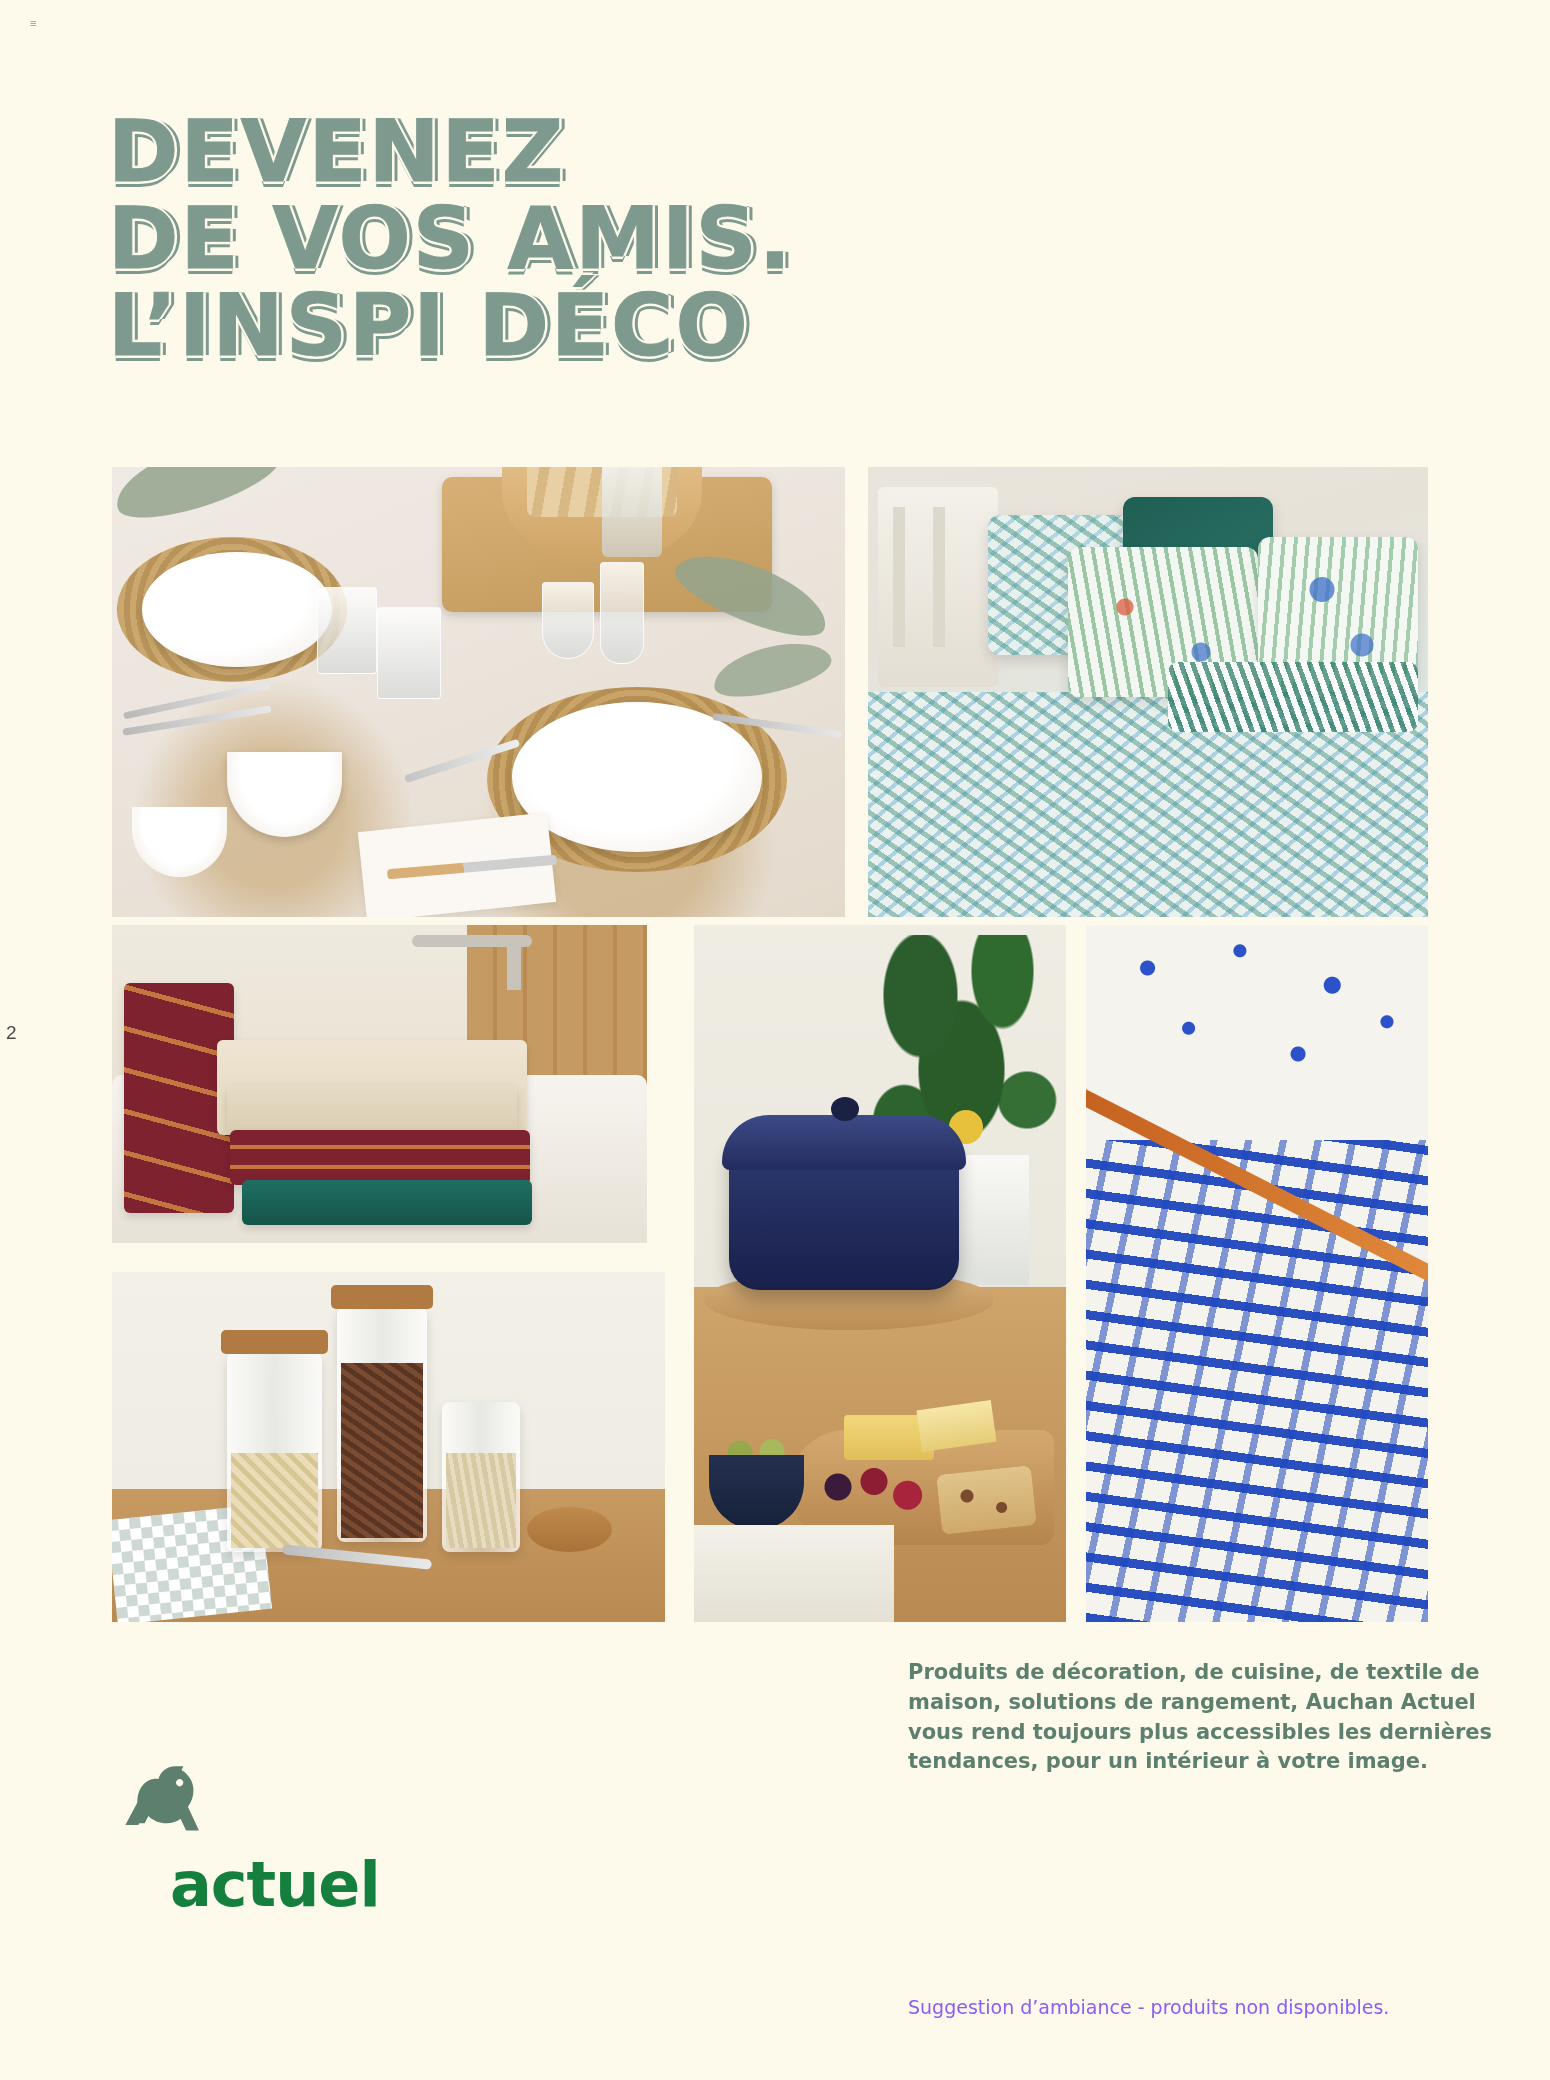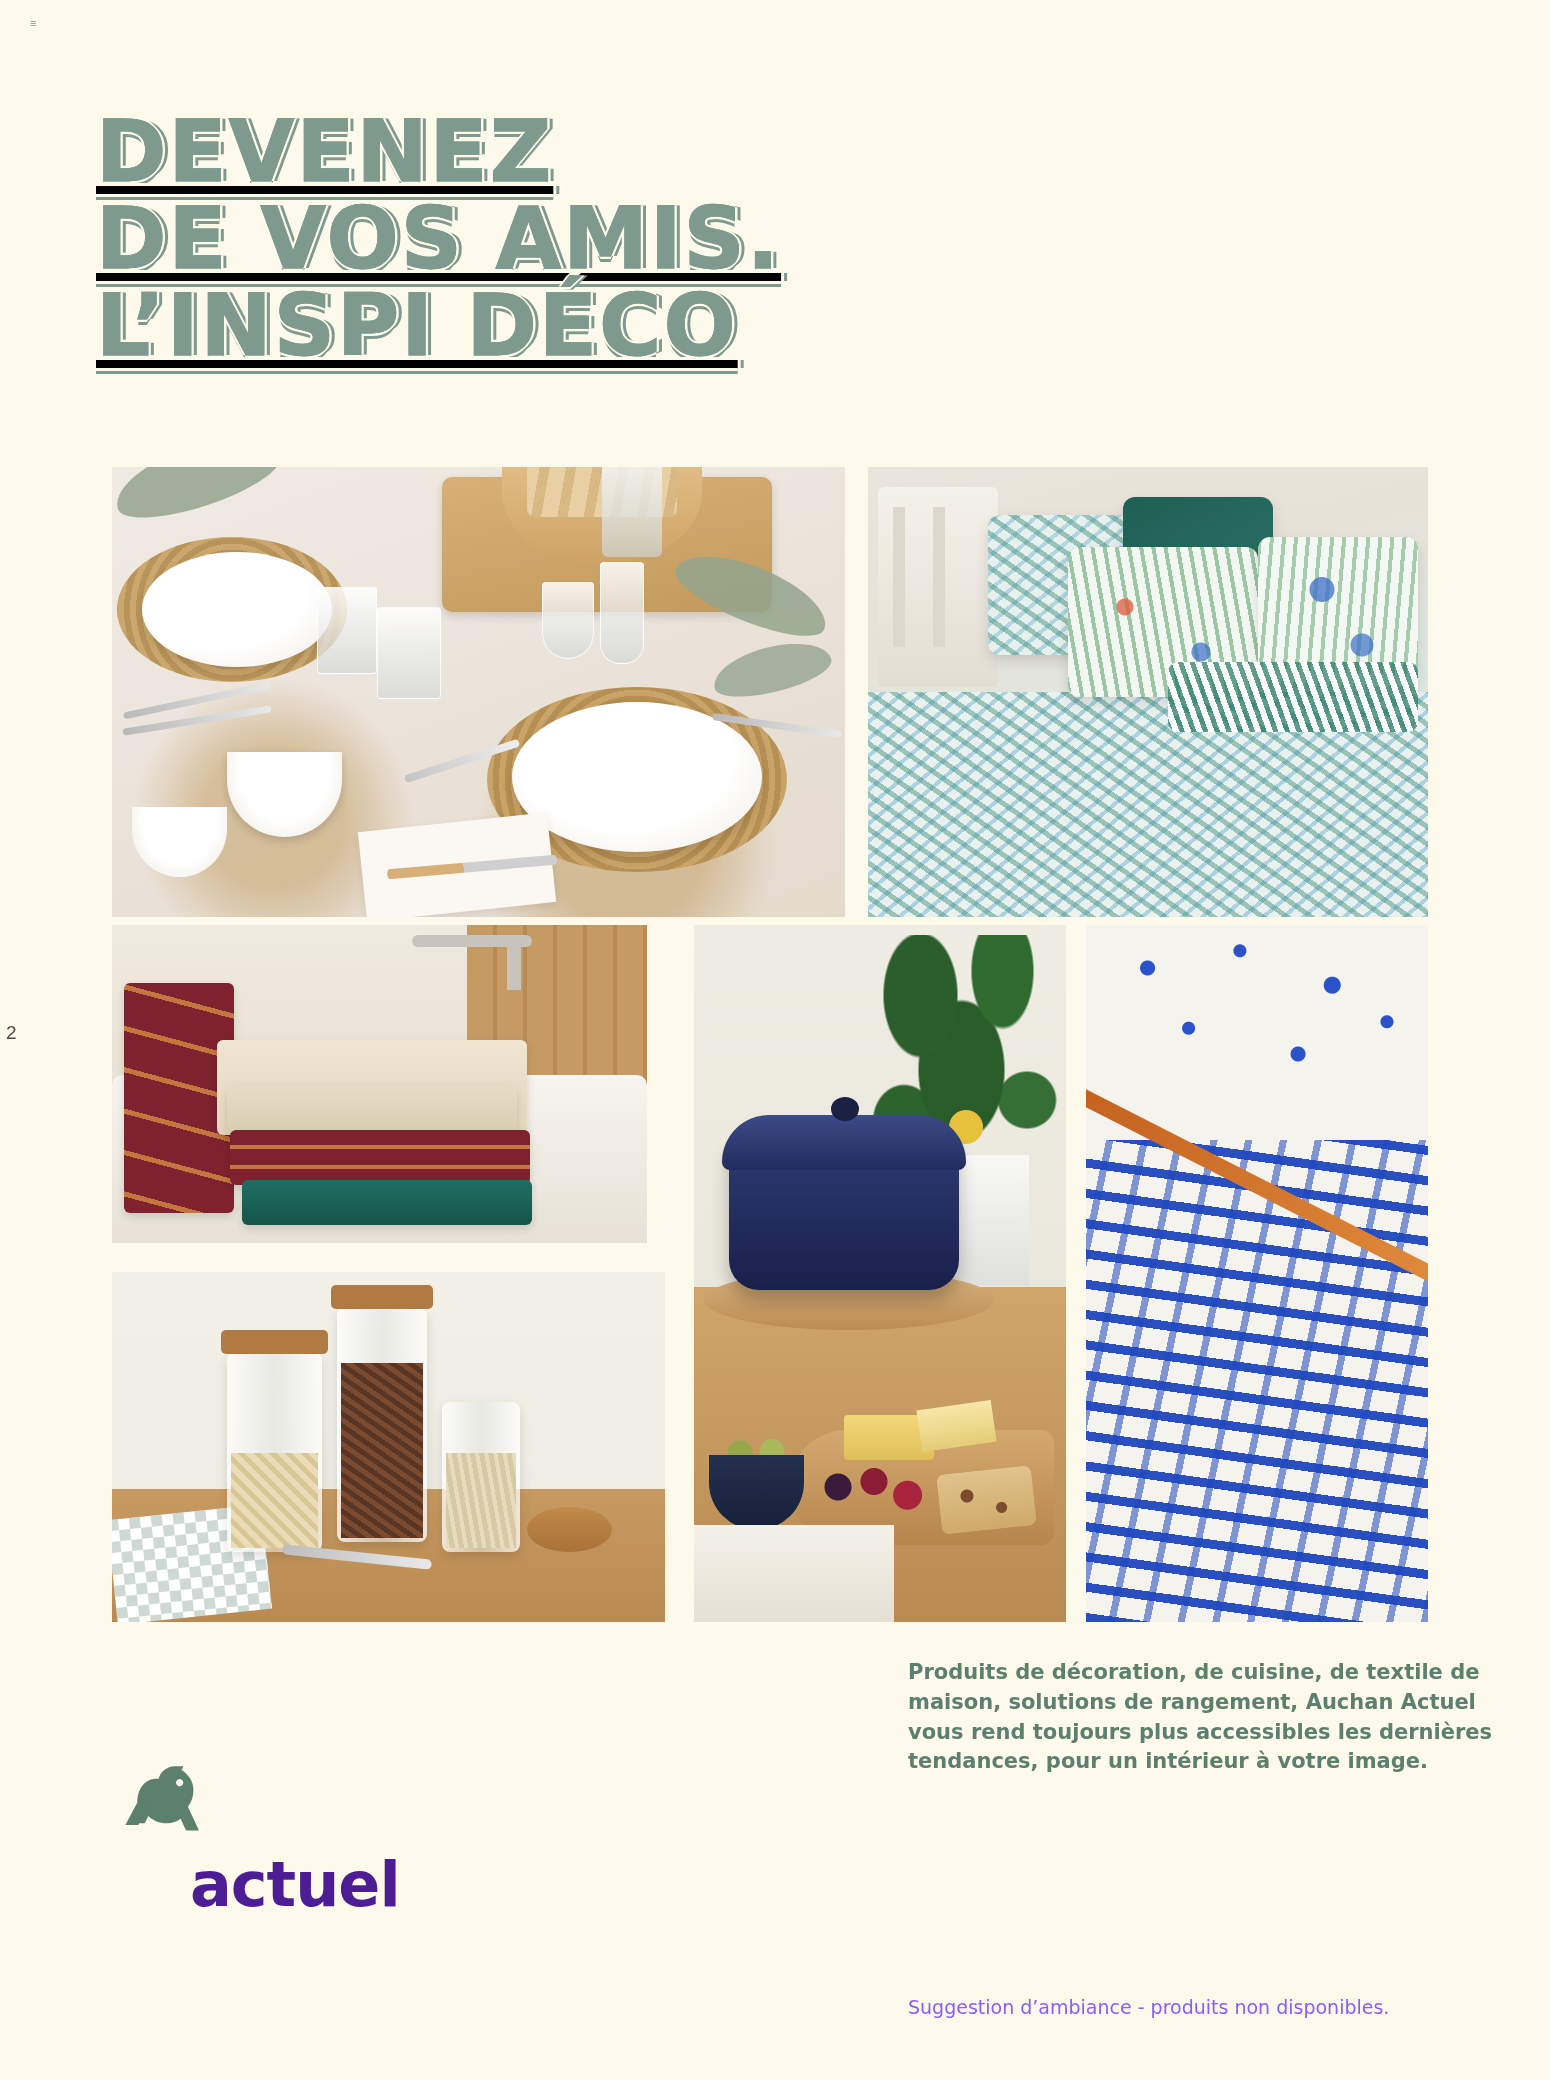--- a/index.html
+++ b/index.html
@@ -38,24 +38,23 @@
     left: 6px;
     top: 1022px;
     font-size: 19px;
     color: #4b4b4b;
     font-family: "Liberation Sans", sans-serif;
   }
 
   
   .headline {
     position: absolute;
-    left: 96px;
+    left: 108px;
     top: 112px;
     width: 900px;
-    text-decoration: underline;
   }
   .headline .line {
     font-family: "DejaVu Sans", sans-serif;
     font-weight: bold;
     font-size: 85px;
     line-height: 0.93;
     letter-spacing: 2px;
     color: #7e9a8e;
     text-transform: uppercase;
     -webkit-text-stroke: 1px #7e9a8e;
@@ -331,23 +330,23 @@
     font-size: 76px;
     line-height: 0.95;
     letter-spacing: -1px;
     color: #5d7f6d;
   }
   .logo-sub {
     font-family: "DejaVu Sans", sans-serif;
     font-weight: bold;
     font-size: 62px;
     line-height: 1;
-    color: #4c1d95;
+    color: #15803d;
     margin-top: 8px;
-    margin-left: 72px;
+    margin-left: 52px;
     letter-spacing: -1px;
   }
 
   
   .blurb {
     position: absolute;
     left: 908px;
     top: 1658px;
     width: 600px;
     font-family: "DejaVu Sans", sans-serif;

